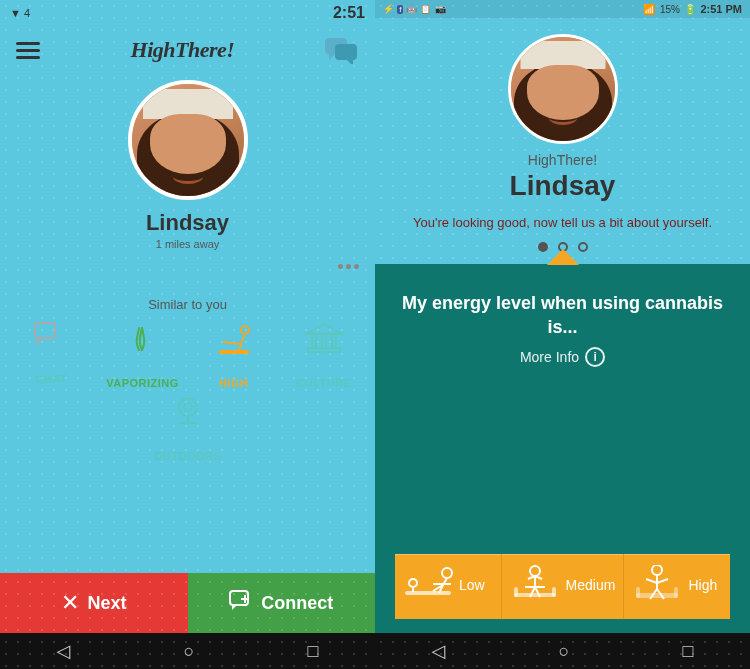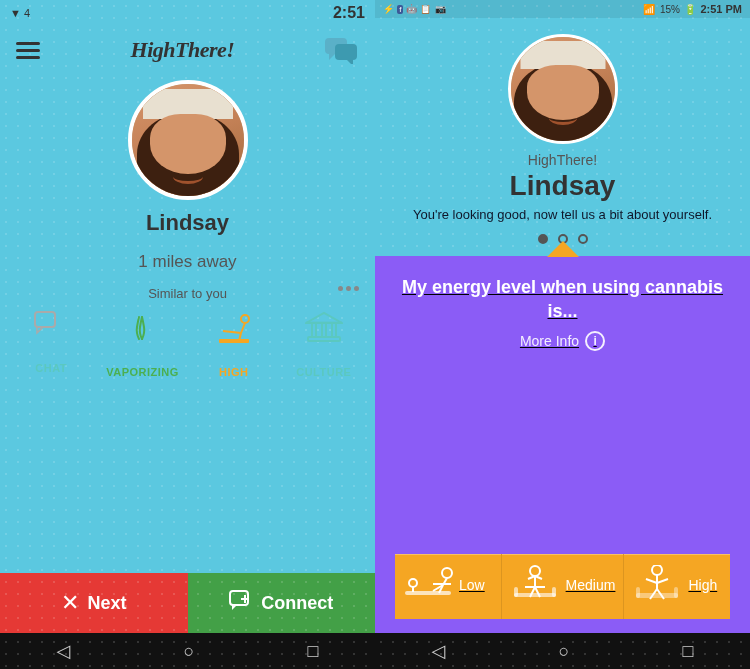--- a/index.html
+++ b/index.html
@@ -160,43 +160,44 @@
     }
 
     .profile-name {
       font-size: 22px;
       font-weight: bold;
       color: #333;
       margin-top: 10px;
     }
 
     .profile-distance {
-      font-size: 17px;
+      font-size: 11px;
       color: #555;
-      margin-top: 16px;
+      margin-top: 2px;
     }
 
     .similar-section {
       padding: 6px 16px 4px;
       position: relative;
       z-index: 1;
     }
 
     .similar-header {
       display: flex;
       align-items: center;
       justify-content: center;
       gap: 8px;
       margin-bottom: 10px;
     }
 
     .similar-title {
       font-size: 13px;
       color: #555;
       text-align: center;
+      margin-top: 33px;
     }
 
     .dots-menu {
       position: absolute;
       right: 16px;
       top: 6px;
       display: flex;
       gap: 3px;
     }
 
@@ -399,23 +400,23 @@
 
     .right-profile-name {
       font-size: 28px;
       font-weight: bold;
       color: #333;
       margin-top: 2px;
     }
 
     .right-tagline {
       font-size: 13px;
-      color: #0f172a;
+      color: #7f1d1d;
       text-align: left;
-      margin-top: 4px;
+      margin-top: 12px;
       padding: 0 30px;
       line-height: 1.4;
     }
 
     .page-dots {
       display: flex;
       gap: 10px;
       margin-top: 10px;
     }
 
@@ -425,25 +426,24 @@
       border-radius: 50%;
       border: 2px solid #555;
       background: transparent;
     }
 
     .page-dot.active {
       background: #555;
     }
 
     .orange-section {
-      background: #8b5cf6;
-      padding: 20px 20px 14px;
+      background: #0f766e;
+      padding: 28px 20px 14px;
       position: relative;
       z-index: 1;
-      text-decoration: underline;
     }
 
     .orange-triangle {
       width: 0;
       height: 0;
       border-left: 16px solid transparent;
       border-right: 16px solid transparent;
       border-bottom: 16px solid #f5a623;
       position: absolute;
       top: -15px;
@@ -619,20 +619,31 @@
             <rect x="7" y="12" width="4" height="14" fill="none" stroke="#5bc8c0" stroke-width="2"></rect>
             <rect x="17" y="12" width="4" height="14" fill="none" stroke="#5bc8c0" stroke-width="2"></rect>
             <rect x="27" y="12" width="4" height="14" fill="none" stroke="#5bc8c0" stroke-width="2"></rect>
             <polygon points="1,12 19,2 37,12" fill="none" stroke="#5bc8c0" stroke-width="2"></polygon>
             <rect x="1" y="10" width="36" height="3" rx="0" fill="#5bc8c0" opacity="0.3"></rect>
           </svg>
         </div>
         <span class="interest-label label-teal">CULTURE</span>
       </div>
 
+      <div class="interest-item">
+        <div>
+          <svg width="38" height="34" viewBox="0 0 38 34">
+            <circle cx="19" cy="12" r="9" fill="none" stroke="#5bc8c0" stroke-width="2"></circle>
+            <circle cx="19" cy="12" r="4" fill="none" stroke="#5bc8c0" stroke-width="1.5"></circle>
+            <line x1="19" y1="22" x2="19" y2="30" stroke="#5bc8c0" stroke-width="2"></line>
+            <line x1="10" y1="28" x2="28" y2="28" stroke="#5bc8c0" stroke-width="2"></line>
+          </svg>
+        </div>
+        <span class="interest-label label-teal">OUTDOORS</span>
+      </div>
     </div>
   </div>
 
   <div class="bottom-actions" style="margin-top:auto;">
     <button class="btn-next">
       <span style="font-size:22px; font-weight:300;">✕</span>
       <span>Next</span>
     </button>
     <button class="btn-connect">
       <span>

